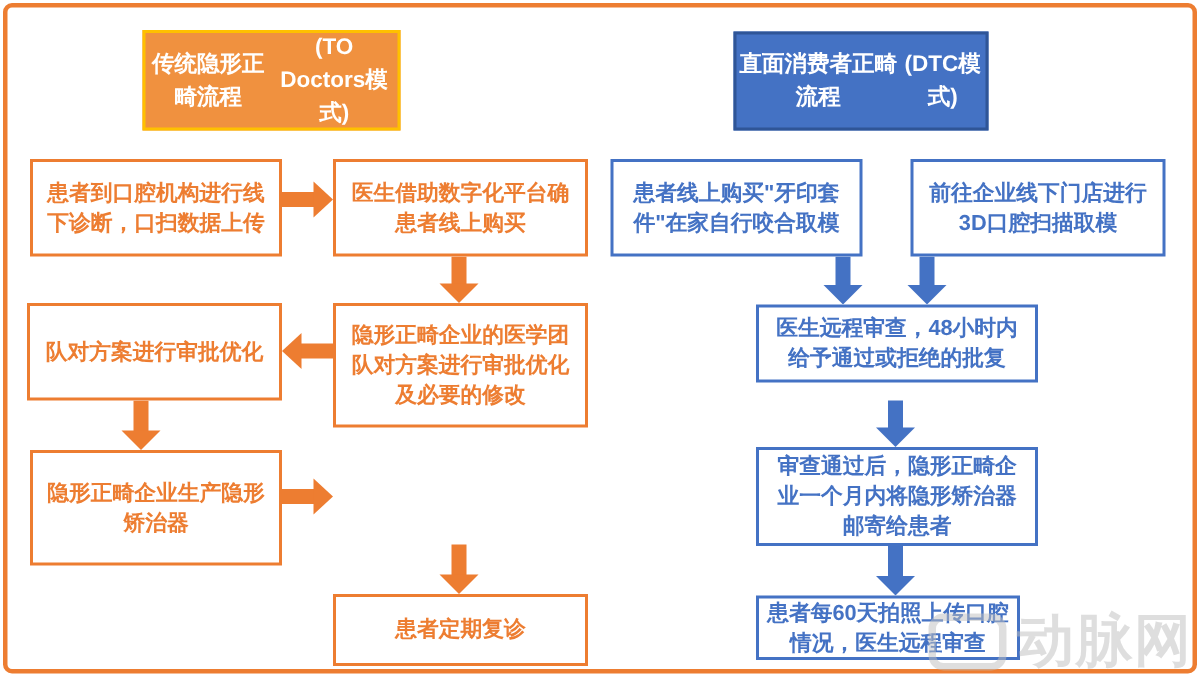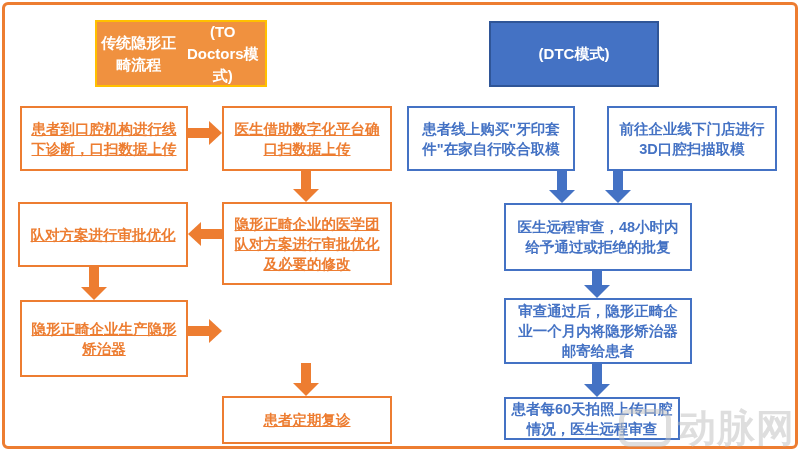--- a/index.html
+++ b/index.html
@@ -20,21 +20,21 @@
     text-align:center;color:#fff;font-size:15px;font-weight:bold;line-height:22px;
     box-sizing:border-box;z-index:2;
   }
   .ohdr{background:var(--orange-fill);border:2px solid var(--orange-border);}
   .bhdr{background:var(--blue);border:2px solid var(--blue-border);}
   .box{
     position:absolute;display:flex;align-items:center;justify-content:center;
     text-align:center;font-size:14.5px;font-weight:600;line-height:20px;
     padding:1px 4px;box-sizing:border-box;background:#fff;z-index:2;white-space:pre-line;
   }
-  .obox{border:2px solid var(--orange);color:var(--orange);text-decoration:underline;}
+  .obox{border:2px solid var(--orange);color:var(--orange);}
   .bbox{border:2px solid var(--blue);color:var(--blue);}
   .ar{position:absolute;z-index:1;}
   .ar .sh{position:absolute;background:var(--ac);}
   .ar .hd{position:absolute;width:0;height:0;}
   .down{width:26px;}
   .down .sh{left:8px;top:0;width:10px;}
   .down .hd{left:0;border-left:13px solid transparent;border-right:13px solid transparent;border-top:13px solid var(--ac);}
   .rightar{height:24px;}
   .rightar .sh{left:0;top:7px;height:10px;}
   .rightar .hd{top:0;border-top:12px solid transparent;border-bottom:12px solid transparent;border-left:13px solid var(--ac);}
@@ -53,40 +53,41 @@
 
 <div class="canvas">
   <div class="frame"></div>
 
   <div class="hdr ohdr" style="left:95px;top:20px;width:172px;height:67px">
     <span>传统隐形正畸流程</span>
     <span>(TO Doctors模式)</span>
   </div>
 
   <div class="hdr bhdr" style="left:489px;top:21px;width:170px;height:66px">
+    <span>直面消费者正畸流程</span>
     <span>(DTC模式)</span>
   </div>
 
   <div class="box obox" style="left:20px;top:106px;width:168px;height:65px">患者到口腔机构进行线
 下诊断，口扫数据上传</div>
   <div class="box obox" style="left:222px;top:106px;width:170px;height:65px">医生借助数字化平台确
-口扫数据上传</div>
+患者线上购买</div>
   <div class="box obox" style="left:222px;top:202px;width:170px;height:83px">隐形正畸企业的医学团
 队对方案进行审批优化
 及必要的修改</div>
   <div class="box obox" style="left:18px;top:202px;width:170px;height:65px">队对方案进行审批优化</div>
   <div class="box obox" style="left:20px;top:300px;width:168px;height:77px">隐形正畸企业生产隐形
 矫治器</div>
   <div class="box obox" style="left:222px;top:396px;width:170px;height:48px">患者定期复诊</div>
 
   <div class="box bbox" style="left:407px;top:106px;width:168px;height:65px">患者线上购买"牙印套
 件"在家自行咬合取模</div>
   <div class="box bbox" style="left:607px;top:106px;width:170px;height:65px">前往企业线下门店进行
 3D口腔扫描取模</div>
-  <div class="box bbox" style="left:504px;top:203px;width:188px;height:68px">医生远程审查，48小时内
+  <div class="box bbox" style="left:504px;top:203px;width:188px;height:52px">医生远程审查，48小时内
 给予通过或拒绝的批复</div>
   <div class="box bbox" style="left:504px;top:298px;width:188px;height:66px">审查通过后，隐形正畸企
 业一个月内将隐形矫治器
 邮寄给患者</div>
   <div class="box bbox" style="left:504px;top:397px;width:176px;height:43px">患者每60天拍照上传口腔
 情况，医生远程审查</div>
 
   <div class="ar rightar" style="left:188px;top:121px;width:34px;--ac:var(--orange)">
       <span class="sh" style="width: 22px;"></span>
       <span class="hd" style="left: 21px;"></span>

